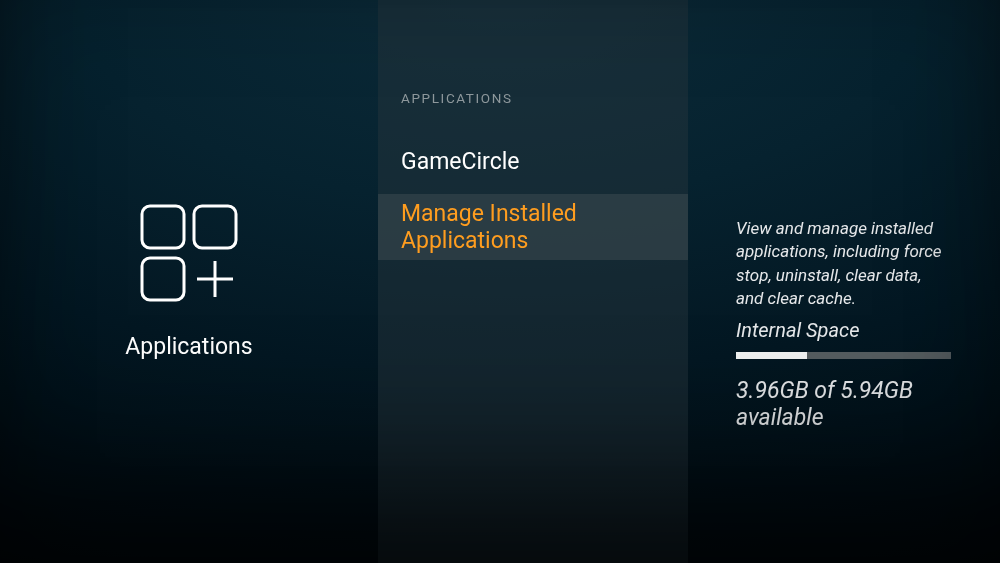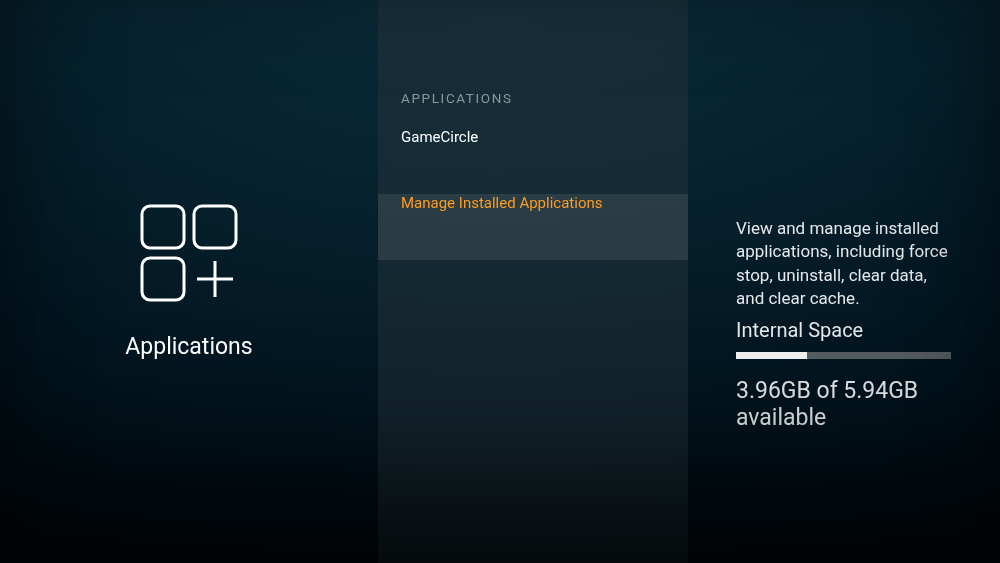--- a/index.html
+++ b/index.html
@@ -70,40 +70,41 @@
     top: 128px;
     left: 0;
     right: 0;
   }
 
   .menu-item {
     box-sizing: border-box;
     padding: 0 23px;
     height: 66px;
     display: flex;
-    align-items: flex-start;
-    font-size: 15px;
+    align-items: center;
+    font-size: 23px;
     color: #ffffff;
     cursor: default;
   }
 
   .menu-item.selected {
     background: rgba(60, 74, 80, 0.55);
     color: #ff9d1f;
   }
 
   
   .right {
     position: absolute;
     left: 688px;
     top: 0;
     right: 0;
     height: 100%;
     box-sizing: border-box;
     padding: 0 52px 16px 48px;
+    font-style: italic;
   }
 
   .detail-desc {
     position: absolute;
     top: 217px;
     left: 48px;
     right: 52px;
     font-size: 17px;
     line-height: 1.38;
     color: #e6e8ea;

